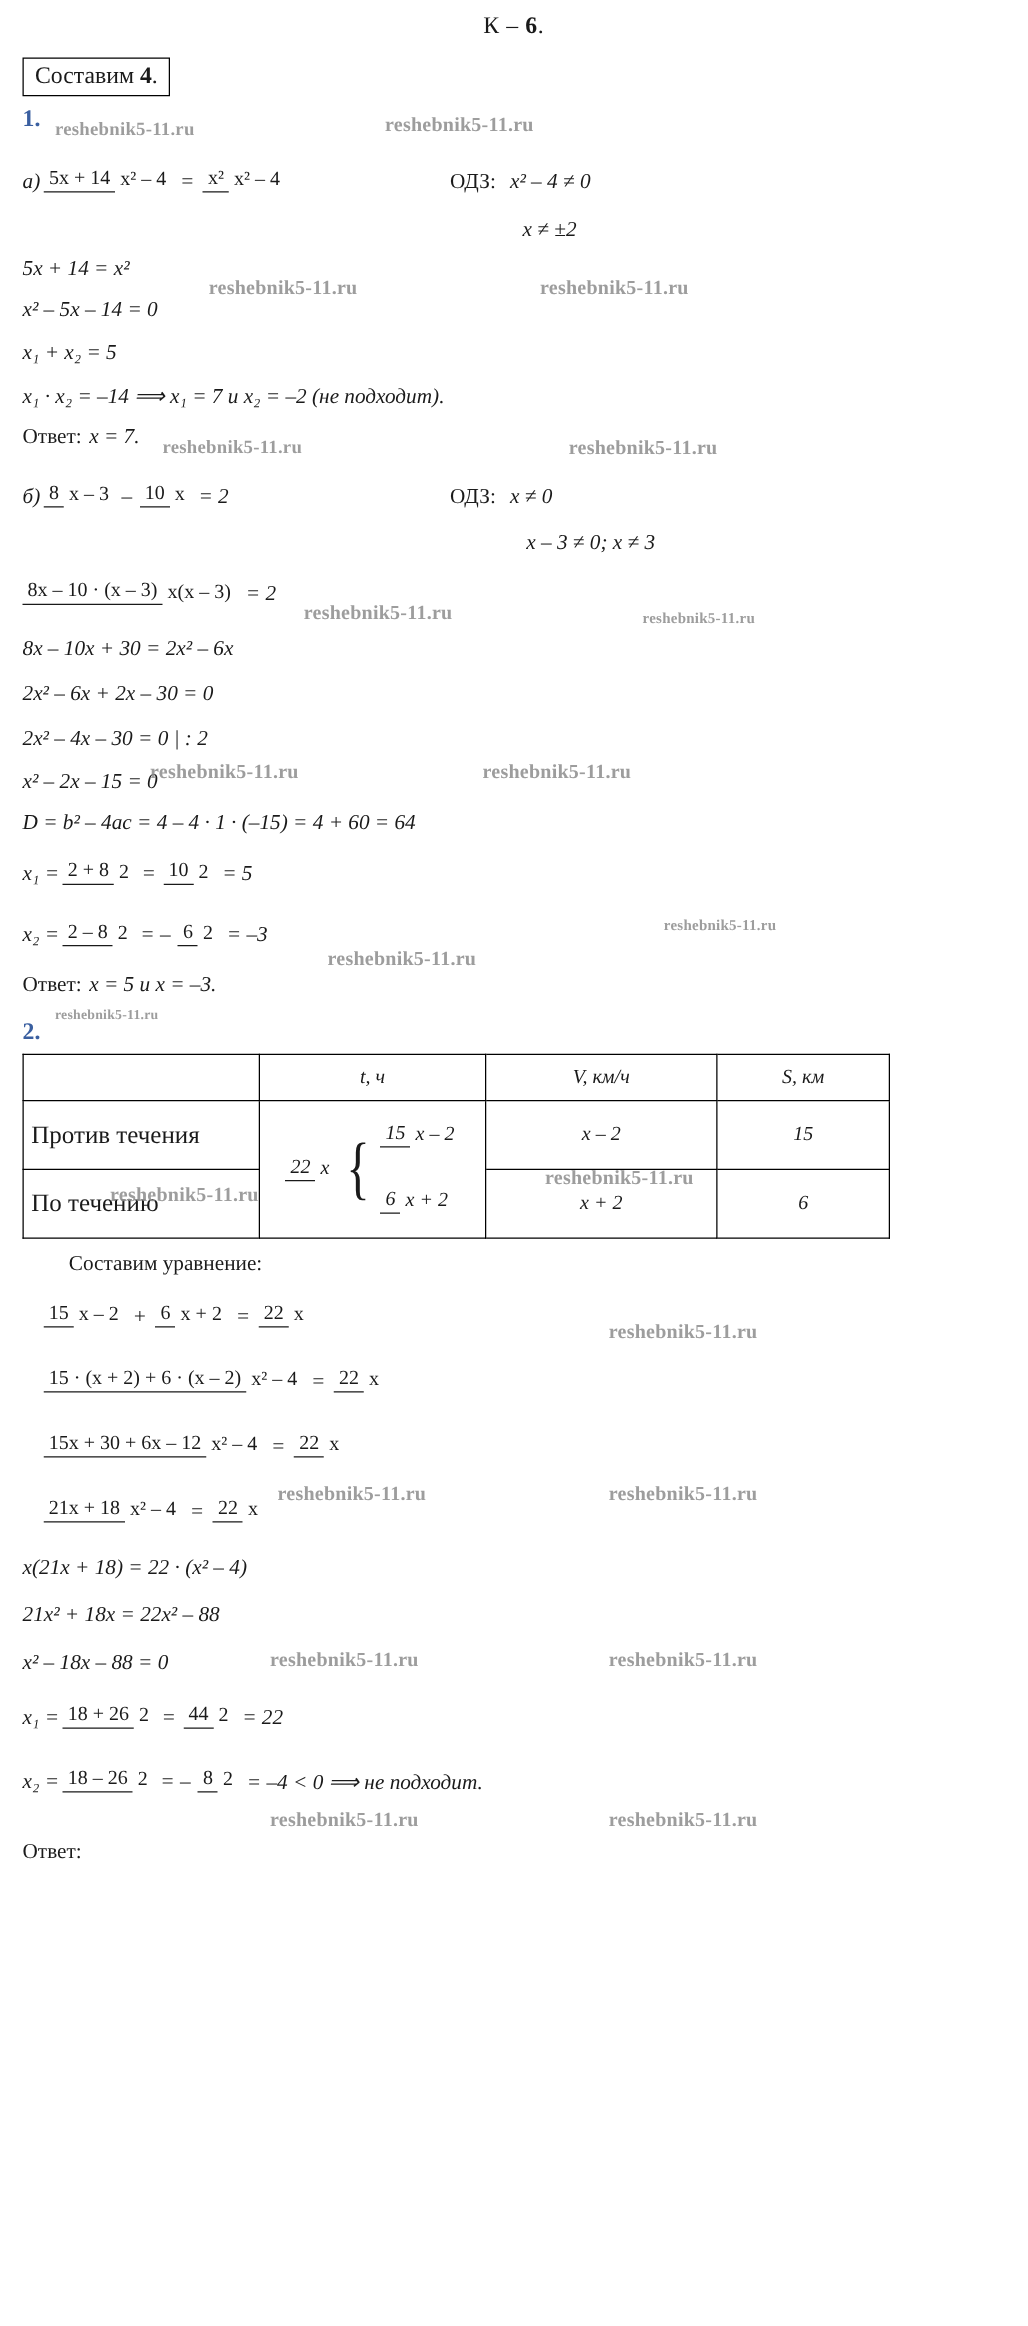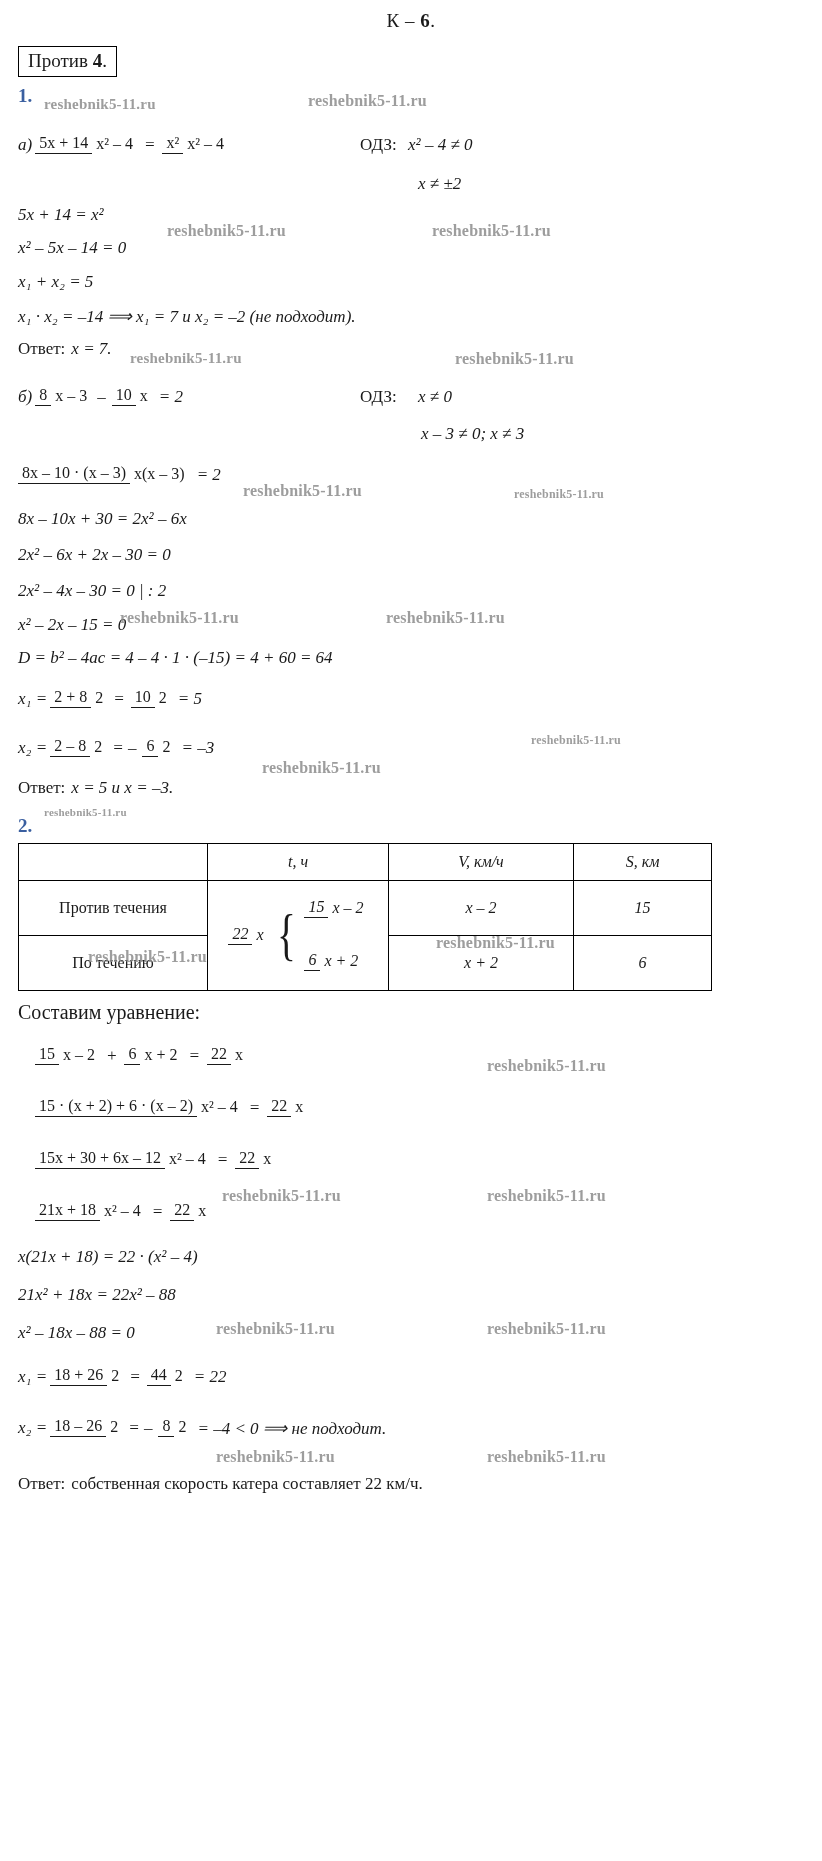--- a/index.html
+++ b/index.html
@@ -108,22 +108,22 @@
     padding: 4px 6px;
     text-align: center;
     font-style: italic;
     height: 28px;
   }
   table.speed td.head {
     font-style: italic;
   }
   table.speed td.label {
     font-style: normal;
-    text-align: center;
-    font-size: 16px;
+    text-align: left;
+    font-size: 20px;
   }
   .brace-cell {
     display: flex;
     align-items: center;
     justify-content: center;
     gap: 2px;
   }
   .brace {
     font-size: 56px;
     line-height: 0.8;
@@ -131,40 +131,41 @@
     font-family: "Liberation Serif", serif;
     transform: scaleX(0.7);
     display: inline-block;
   }
   .stack2 {
     display: inline-flex;
     flex-direction: column;
     gap: 5px;
   }
   .section-text {
-    font-size: 20px;
+    font-size: 17px;
     font-style: normal;
     margin-top: 6px;
+    margin-left: 37px;
   }
   .ans {
     font-style: normal;
     font-size: 17px;
   }
 </style>
 </head>
 <body>
 
 <div class="page">
 
   <div class="header">
     <span>К </span><span>– </span><span class="bold">6</span><span>.</span>
   </div>
 
   <div class="variant-box">
-    <span>Против </span><span class="num">4</span><span>.</span>
+    <span>Составим </span><span class="num">4</span><span>.</span>
   </div>
 
   <div class="task-num">1.</div>
 
   <div class="content">
 
     <div class="row" style="margin-top:14px;">
       <span class="mathline">а)</span>
       <span class="frac">
         <span class="num">5x + 14</span>
@@ -206,21 +207,21 @@
         <span class="num">8</span>
         <span class="den">x – 3</span>
       </span>
       <span class="mathline" style="margin:0 3px;">–</span>
       <span class="frac">
         <span class="num">10</span>
         <span class="den">x</span>
       </span>
       <span class="mathline" style="margin-left:4px;">= 2</span>
       <span class="mathline upright" style="position:absolute; left:342px;">ОДЗ:</span>
-      <span class="mathline" style="position:absolute; left:400px;">x ≠ 0</span>
+      <span class="mathline" style="position:absolute; left:390px;">x ≠ 0</span>
     </div>
 
     <div class="row" style="height:30px;">
       <span class="mathline" style="position:absolute; left:360px;margin-left:43px;">x – 3 ≠ 0;  x ≠ 3</span>
     </div>
 
     <div class="row" style="height:52px;">
       <span class="frac" style="margin-left:0;">
         <span class="num">8x – 10 · (x – 3)</span>
         <span class="den">x(x – 3)</span>
@@ -409,21 +410,20 @@
       <span class="mathline" style="margin:0 3px;">= –</span>
       <span class="frac">
         <span class="num">8</span>
         <span class="den">2</span>
       </span>
       <span class="mathline" style="margin-left:4px;">= –4 &lt; 0 ⟹ не подходит.</span>
     </div>
 
     <div class="row" style="height:40px; margin-top:10px;">
       <span class="ans">Ответ:</span>
-      <span class="ans" style="margin-left:6px;">собственная скорость катера составляет 22  км/ч.</span>
     </div>
   </div>
 
   <div id="wm-layer">
       <span class="wm" style="left: 44px; top: 96px; font-size: 15px;">reshebnik5-11.ru</span>
       <span class="wm" style="left: 308px; top: 92px; font-size: 16px;">reshebnik5-11.ru</span>
       <span class="wm" style="left: 167px; top: 222px; font-size: 16px;">reshebnik5-11.ru</span>
       <span class="wm" style="left: 432px; top: 222px; font-size: 16px;">reshebnik5-11.ru</span>
       <span class="wm" style="left: 130px; top: 350px; font-size: 15px;">reshebnik5-11.ru</span>
       <span class="wm" style="left: 455px; top: 350px; font-size: 16px;">reshebnik5-11.ru</span>

